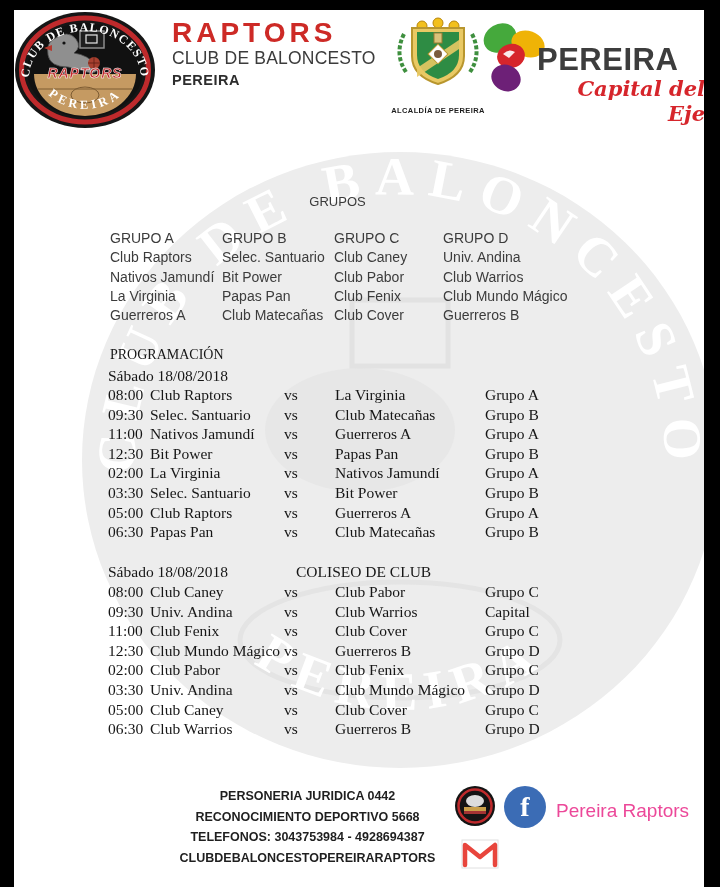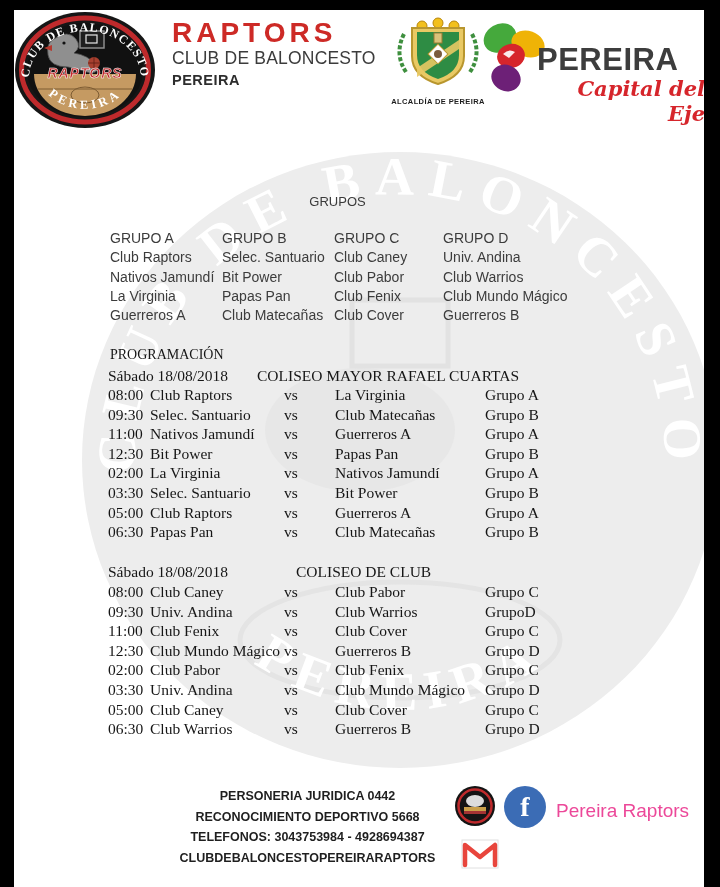--- a/index.html
+++ b/index.html
@@ -12,21 +12,21 @@
   .bar-right{left:704px;top:0;width:16px;height:887px;}
   
   .watermark{position:absolute;left:0;top:0;z-index:0;}
   
   .club-logo{position:absolute;left:14px;top:11px;z-index:2;}
   .raptors-block{position:absolute;left:172px;top:19px;z-index:2;}
   .raptors-title{font-size:28px;font-weight:bold;letter-spacing:4px;color:#cd2a26;line-height:27px;}
   .raptors-sub{font-size:17.5px;color:#3c3c3c;letter-spacing:0.2px;margin-top:3px;line-height:19px;}
   .raptors-city{font-size:14.5px;font-weight:bold;color:#2d2d2d;margin-top:4px;letter-spacing:0.5px;}
   .alcaldia{position:absolute;left:388px;top:16px;width:100px;text-align:center;z-index:2;}
-  .alcaldia-caption{font-size:7.5px;font-weight:bold;color:#1c1c1c;letter-spacing:0.4px;margin-top:5px;}
+  .alcaldia-caption{font-size:7.5px;font-weight:bold;color:#1c1c1c;letter-spacing:0.4px;margin-top:14px;}
   .pereira{position:absolute;left:479px;top:16px;width:226px;height:100px;z-index:2;}
   .pereira-blobs{position:absolute;left:0;top:2px;}
   .pereira-title{position:absolute;left:58px;top:26px;font-size:31px;font-weight:bold;color:#3d3d3d;letter-spacing:0.5px;}
   .pereira-tagline{position:absolute;left:68px;top:60px;font-size:21px;font-style:italic;font-weight:bold;
                    color:#d6252b;font-family:"DejaVu Serif",serif;text-align:right;}
   
   .groups-title{position:absolute;left:110px;top:194px;width:455px;text-align:center;
                 font-size:13px;color:#3a3a3a;z-index:2;}
   .group-col{position:absolute;top:229px;font-size:14px;line-height:19.3px;color:#3c3c3c;
              z-index:2;white-space:nowrap;}
@@ -169,21 +169,20 @@
     <div>Univ. Andina</div>
     <div>Club Warrios</div>
     <div>Club Mundo Mágico</div>
     <div>Guerreros B</div>
   </div>
 
   <div class="sched-title serif">PROGRAMACIÓN</div>
 
   <div class="sess-head sess0-head serif">
     <span>Sábado 18/08/2018</span>
-    <span class="venue">COLISEO MAYOR RAFAEL CUARTAS</span>
   </div>
   <div class="games sess0-games serif">
     <div class="game-row">
       <span class="g-time">08:00</span>
       <span class="g-home">Club Raptors</span>
       <span class="g-vs">vs</span>
       <span class="g-away">La Virginia</span>
       <span class="g-group">Grupo A</span>
     </div>
     <div class="game-row">
@@ -247,21 +246,21 @@
       <span class="g-home">Club Caney</span>
       <span class="g-vs">vs</span>
       <span class="g-away">Club Pabor</span>
       <span class="g-group">Grupo C</span>
     </div>
     <div class="game-row">
       <span class="g-time">09:30</span>
       <span class="g-home">Univ. Andina</span>
       <span class="g-vs">vs</span>
       <span class="g-away">Club Warrios</span>
-      <span class="g-group">GrupoD</span>
+      <span class="g-group">Capital</span>
     </div>
     <div class="game-row">
       <span class="g-time">11:00</span>
       <span class="g-home">Club Fenix</span>
       <span class="g-vs">vs</span>
       <span class="g-away">Club Cover</span>
       <span class="g-group">Grupo C</span>
     </div>
     <div class="game-row">
       <span class="g-time">12:30</span>

